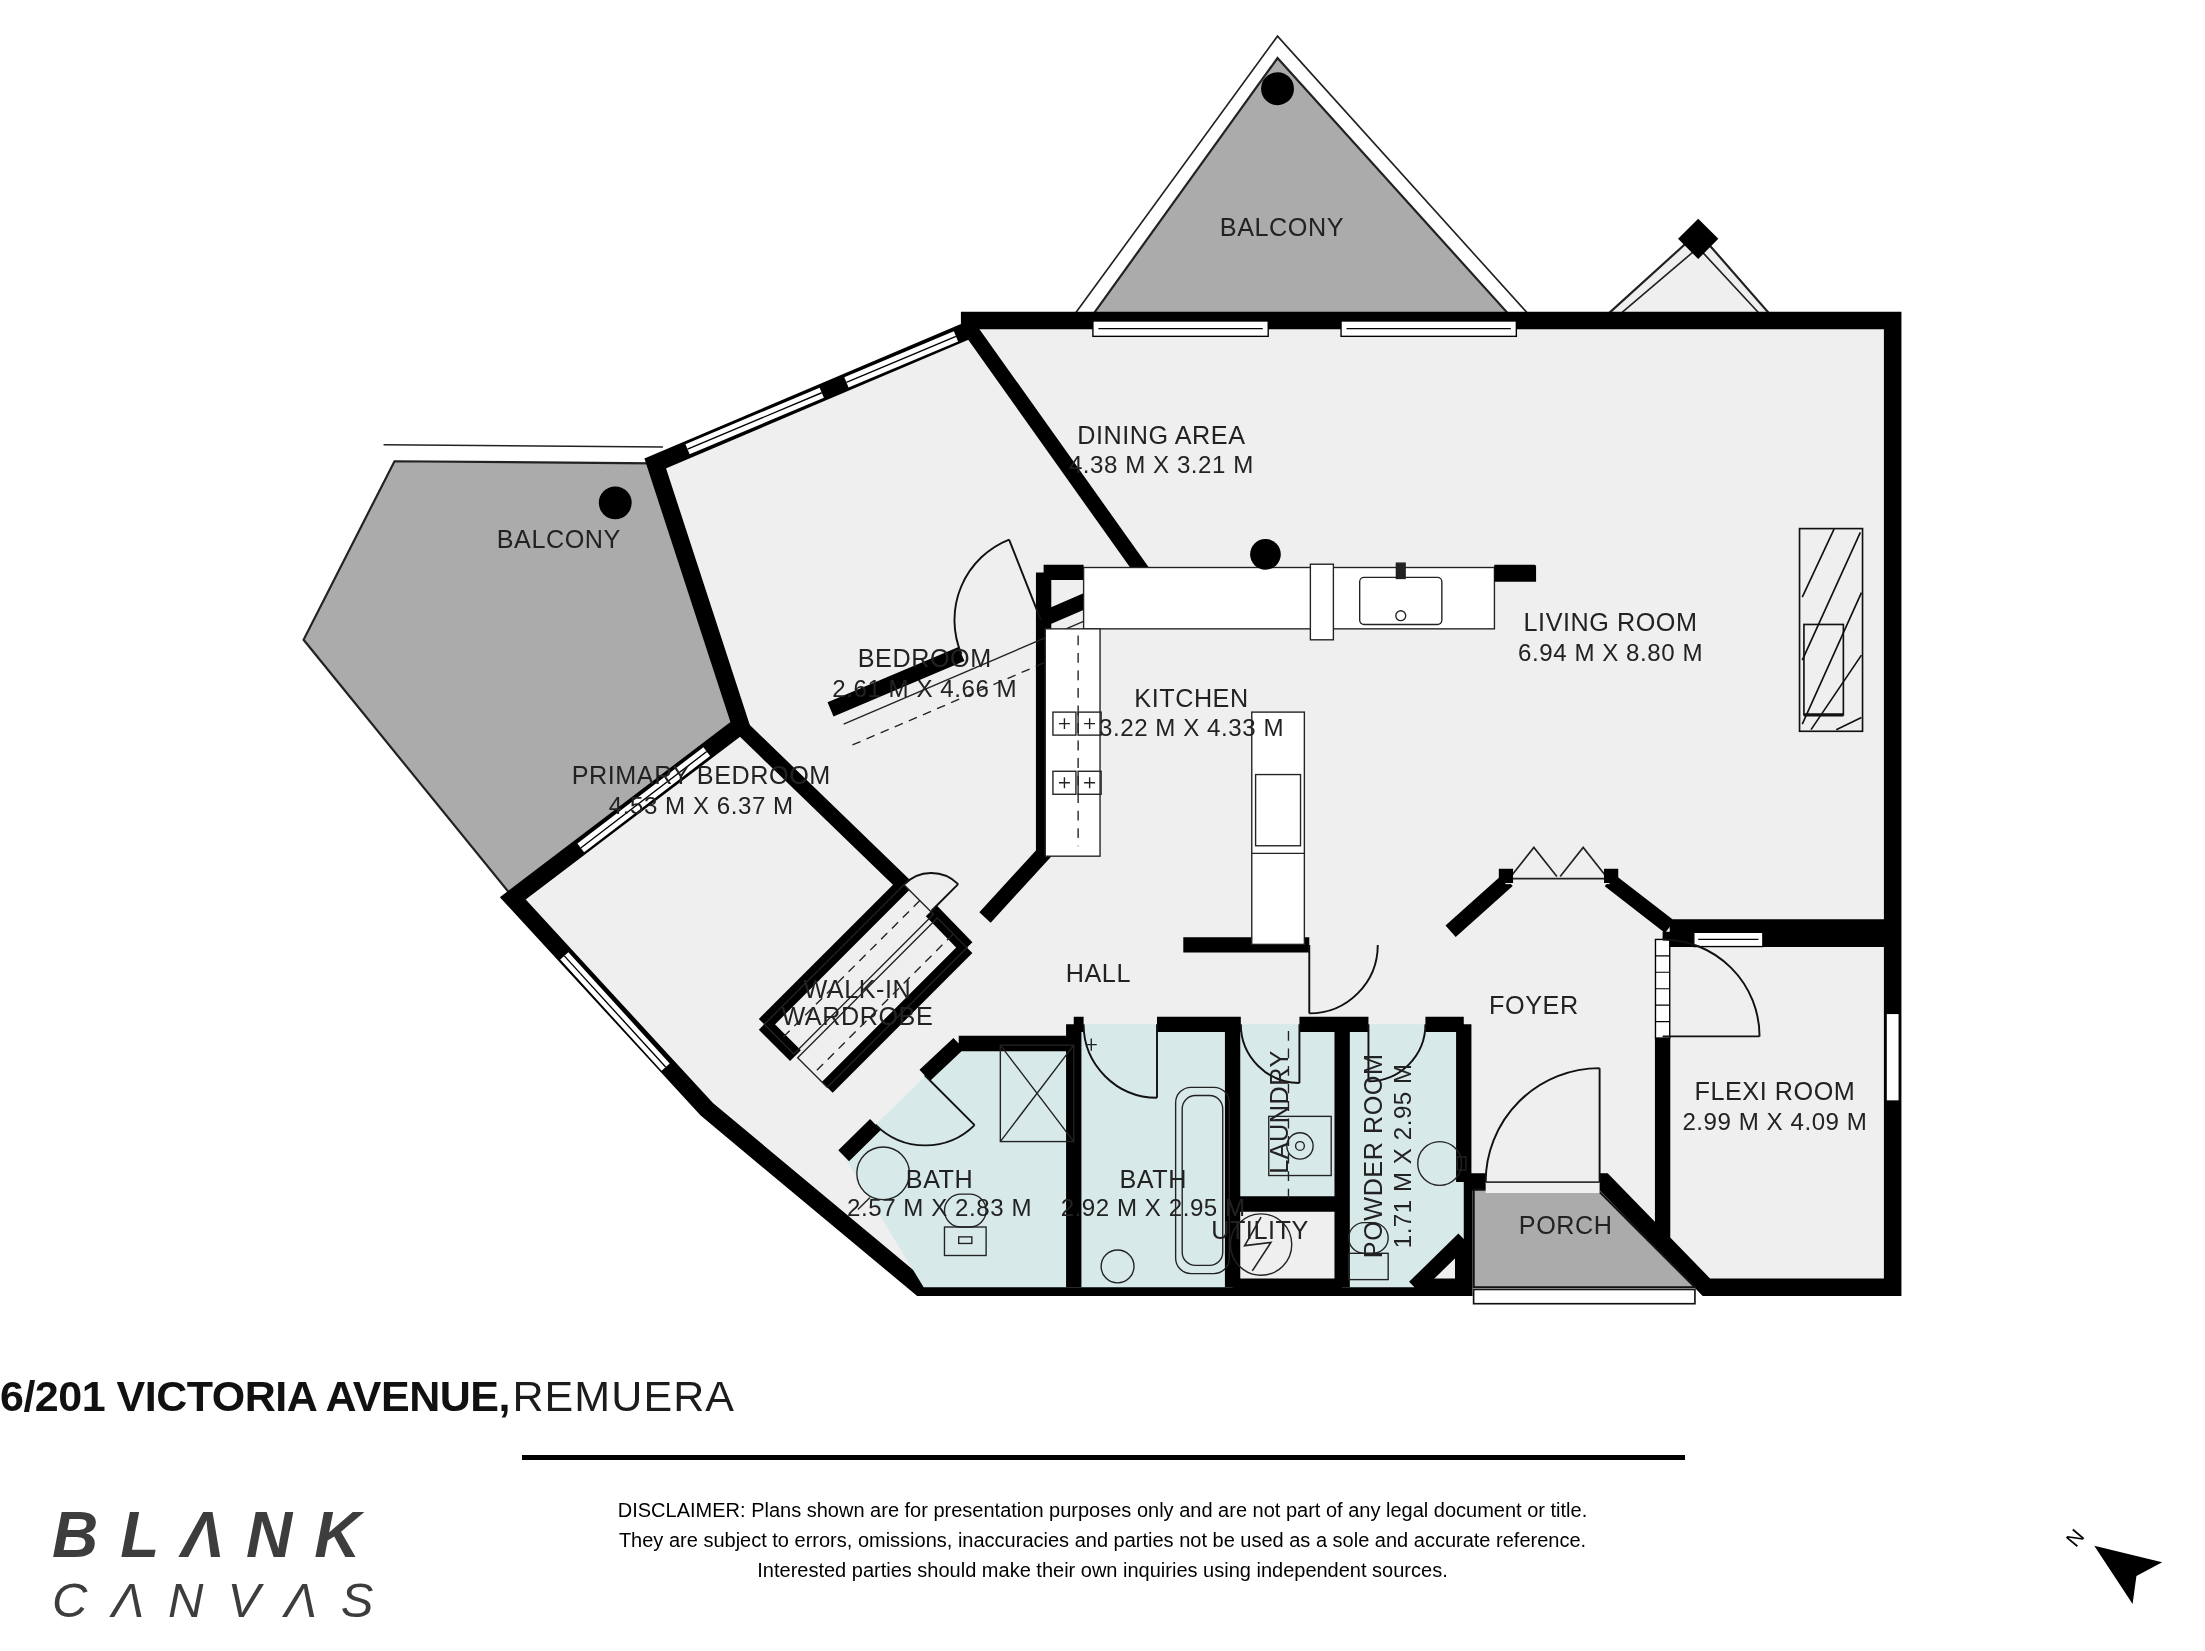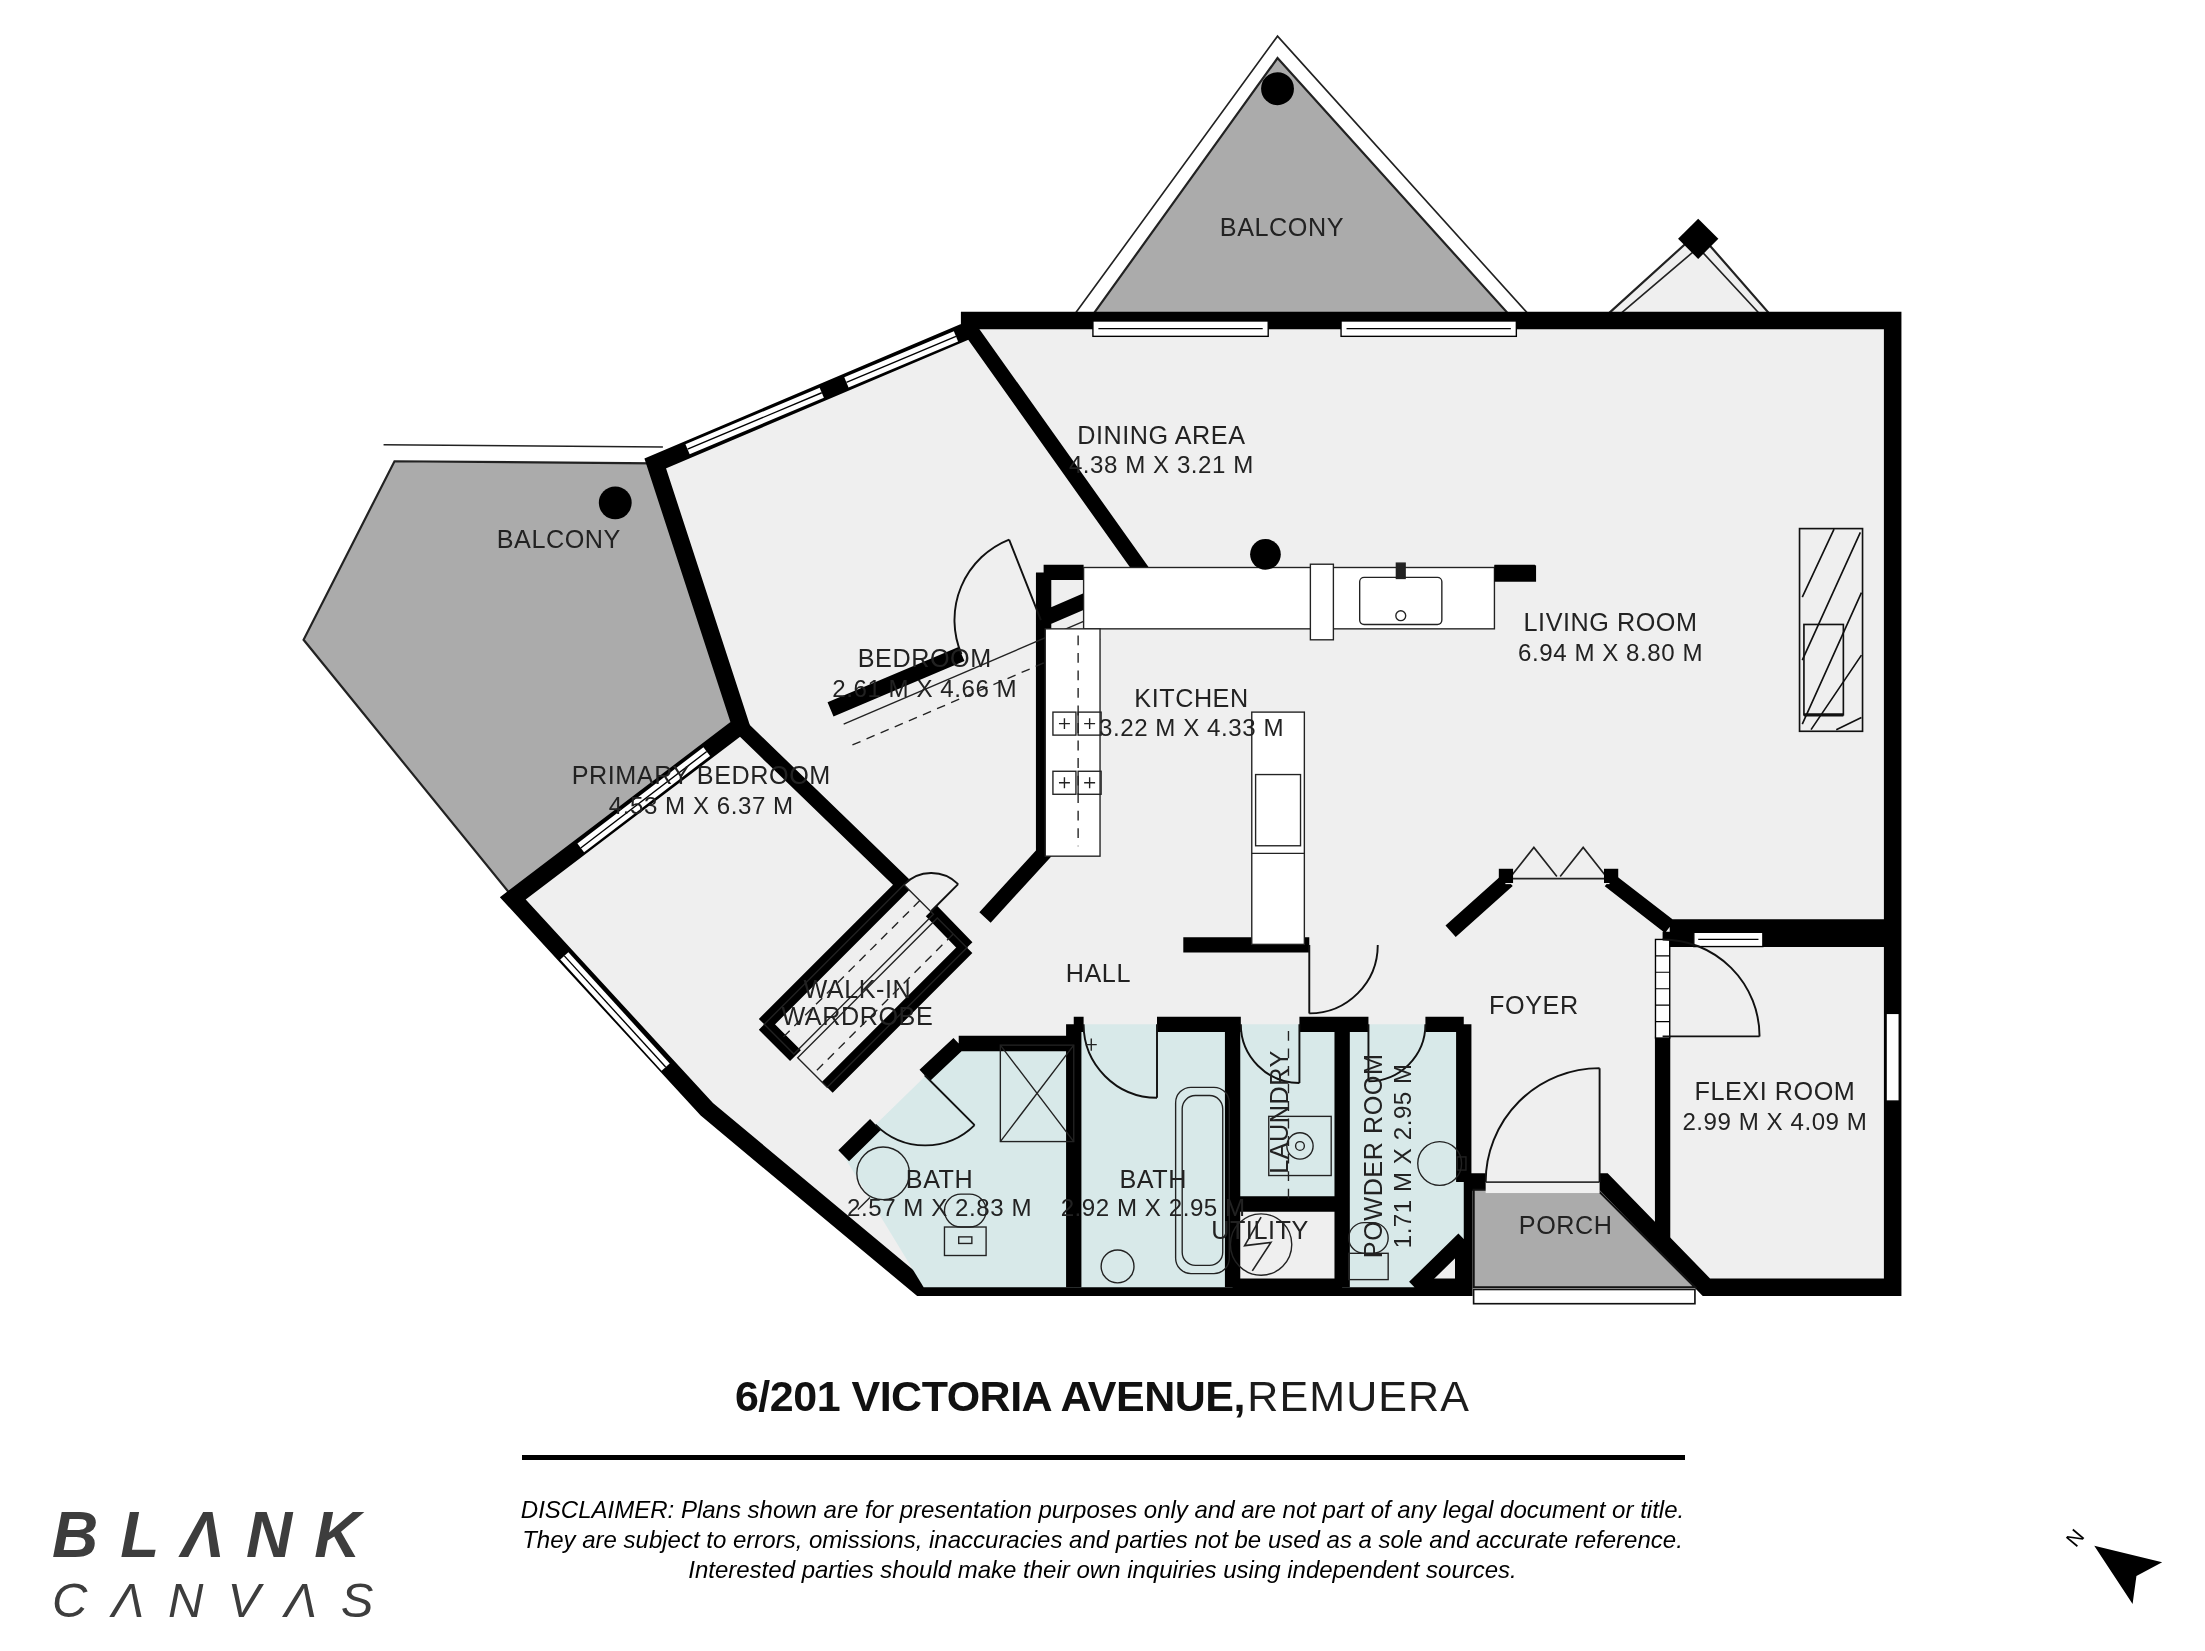--- a/index.html
+++ b/index.html
@@ -1,26 +1,26 @@
 <!DOCTYPE html>
 <html style="font-size:8.8px"><head>
 <meta charset="utf-8">
 <style>
   html,body{margin:0;padding:0;background:#fff;}
   body{width:2205px;height:1651px;position:relative;font-family:"Liberation Sans",sans-serif;overflow:hidden;}
   #plan-svg{position:absolute;top:0;left:0;}
   .room-name{font-size:46px;fill:#222;letter-spacing:1px;}
   .room-dims{font-size:44px;fill:#222;letter-spacing:1px;}
   .svg-text{font-family:"Liberation Sans",sans-serif;}
-  #title-bar{position:absolute;top:1372px;left:0;width:100%;text-align:center;color:#111;}
+  #title-bar{position:absolute;top:1372px;left:0;width:100%;color:#111;}
   #title-bar .bold{font-weight:700;font-size:43px;letter-spacing:-0.5px;}
   #title-bar .light{font-weight:400;font-size:43px;letter-spacing:1.1px;color:#1c1c1c;}
   #divider{position:absolute;top:1455px;left:522px;width:1163px;height:5px;background:#000;}
   #disclaimer{position:absolute;top:1495px;left:0;width:100%;text-align:center;color:#000;}
-  #disclaimer div{font-size:24px;line-height:30px;font-style:italic;}
+  #disclaimer div{font-size:20px;line-height:30px;}
   #logo{position:absolute;left:52px;top:1502px;color:#3d3d3d;font-style:italic;}
   #logo .l1{font-size:64px;font-weight:600;letter-spacing:22px;line-height:66px;}
   #logo .l2{font-size:49px;font-weight:300;letter-spacing:24px;line-height:64px;}
 </style>
 </head>
 <body>
 
 <svg id="plan-svg" width="2205" height="1651" viewBox="0 0 4025 3014" xmlns="http://www.w3.org/2000/svg">
 
   <g>

